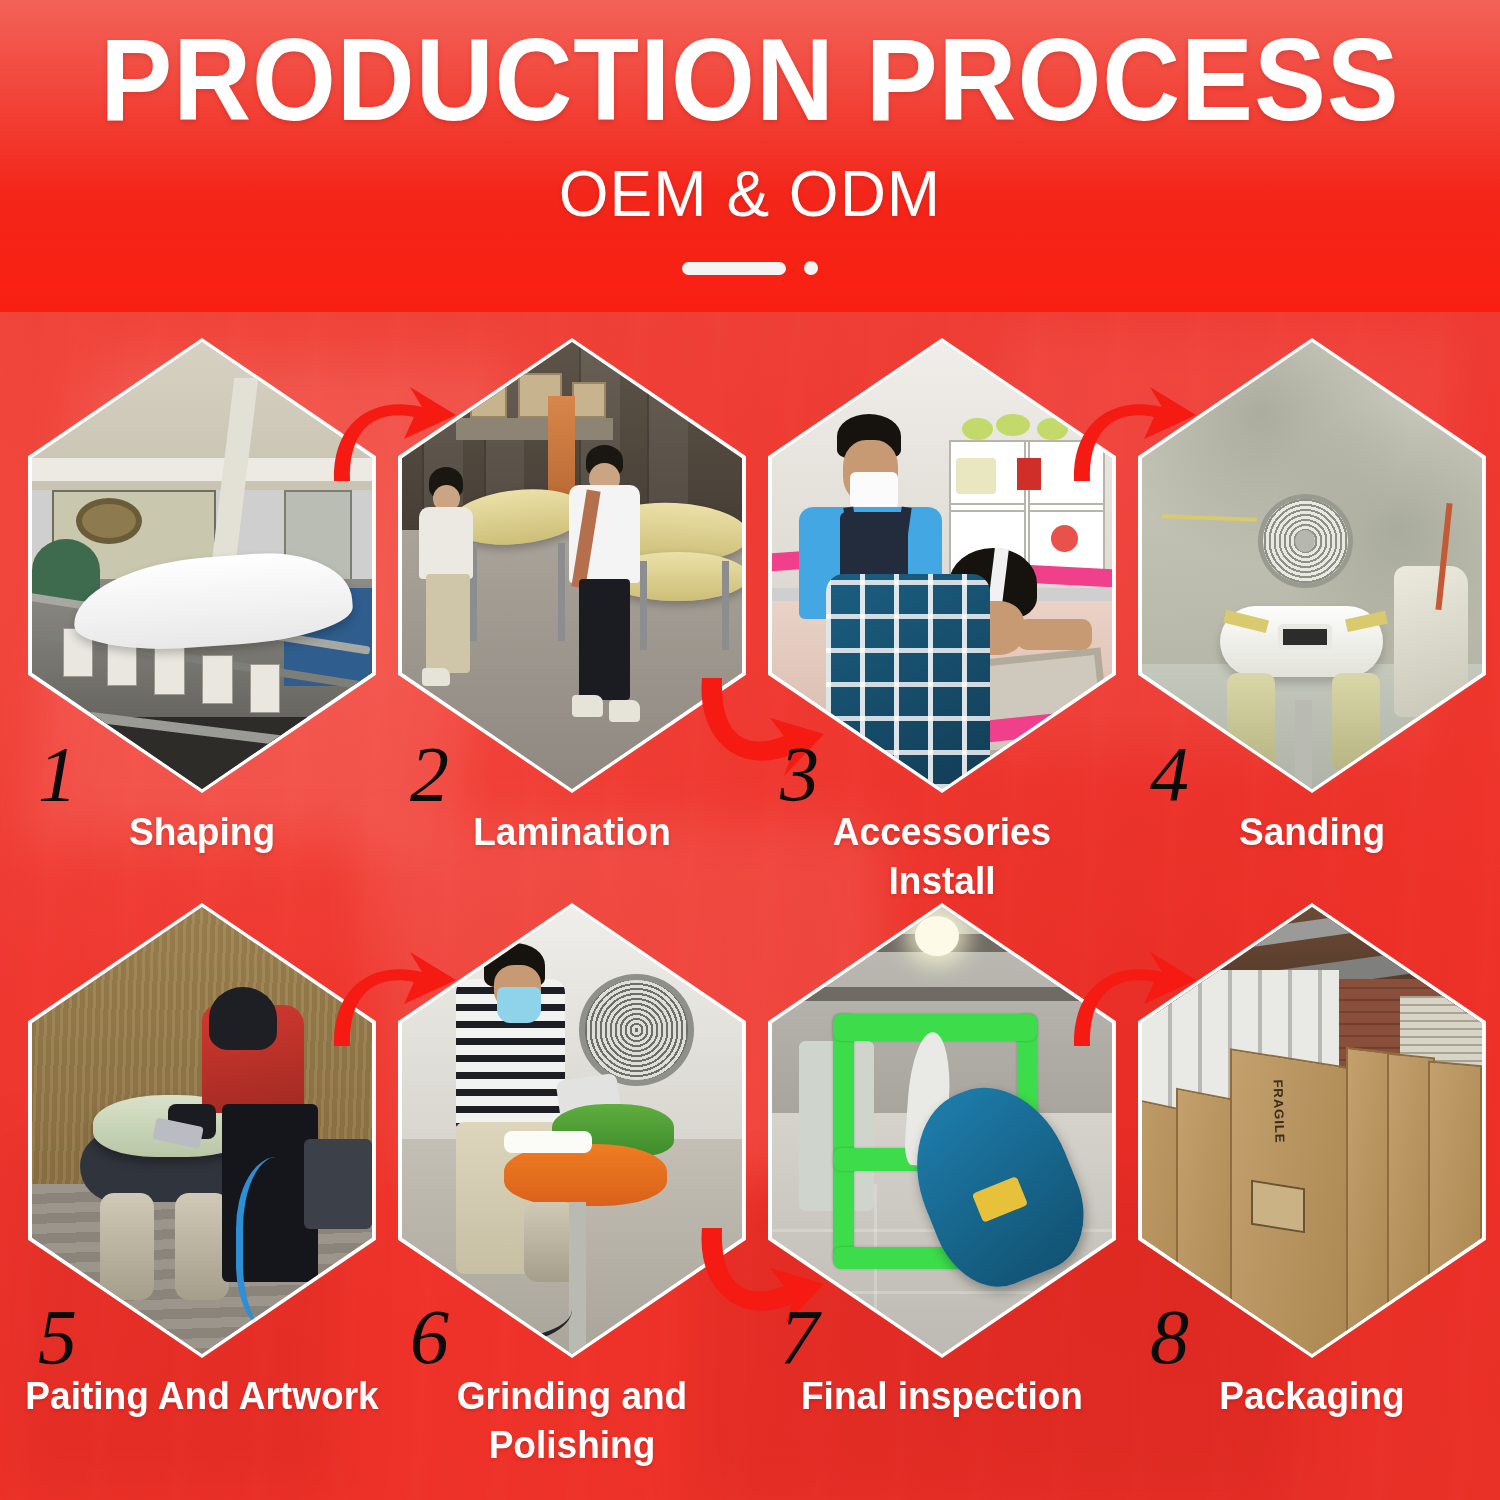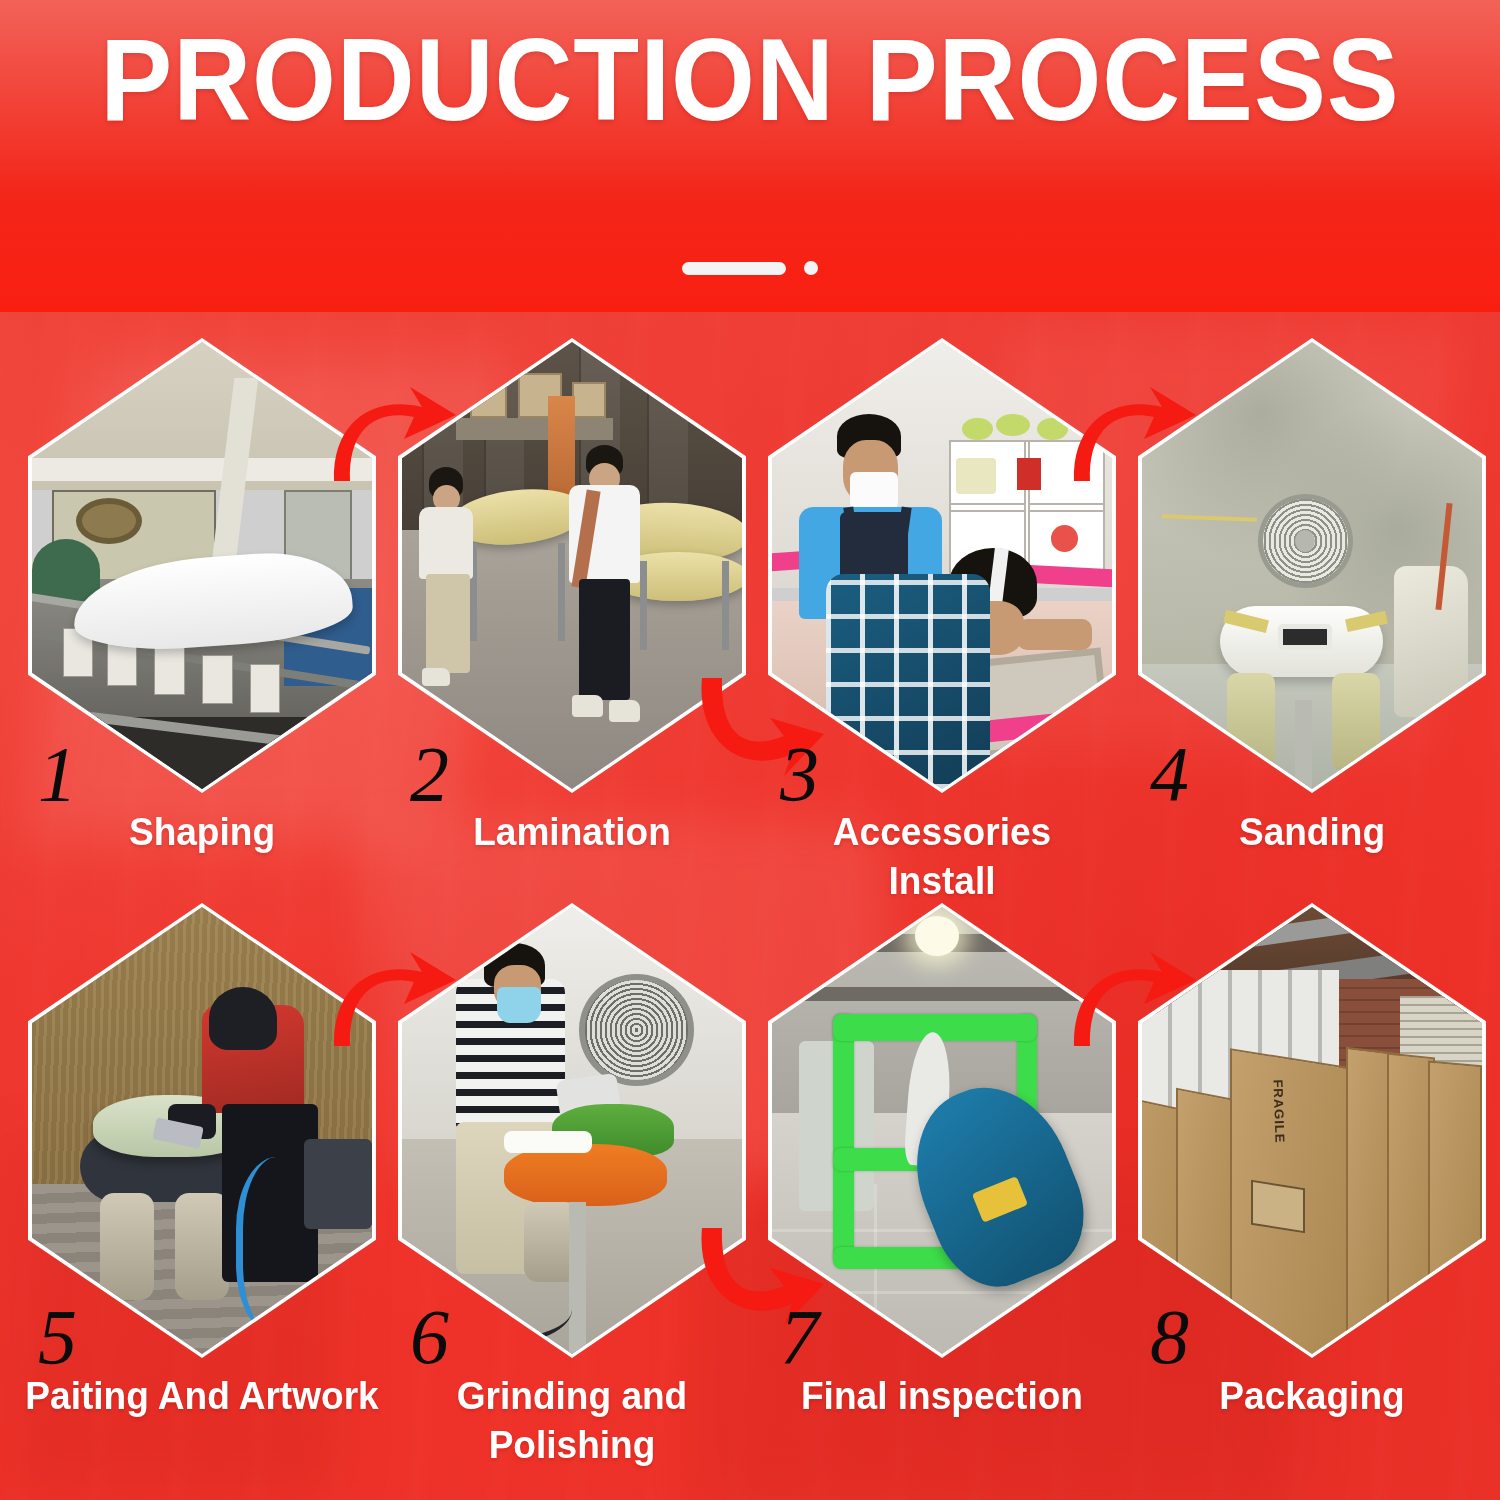--- a/index.html
+++ b/index.html
@@ -312,20 +312,21 @@
   <div class="bg-base"></div>
   <div class="bg-streaks"></div>
   <div class="bg-blob b1"></div>
   <div class="bg-blob b2"></div>
   <div class="bg-blob b3"></div>
   <div class="bg-dark d1"></div>
   <div class="bg-dark d2"></div>
 
   <div class="header">
     <div class="header-title">PRODUCTION PROCESS</div>
+    <div class="header-subtitle">OEM &amp; ODM</div>
     <div class="header-deco">
       <span class="deco-bar"></span>
       <span class="deco-dot"></span>
     </div>
   </div>
 
   <div class="hex" style="left:28px; top:338px;">
     <div class="hex-inner">
       <div class="scene">
         <div class="fill s1-ceiling"></div>

